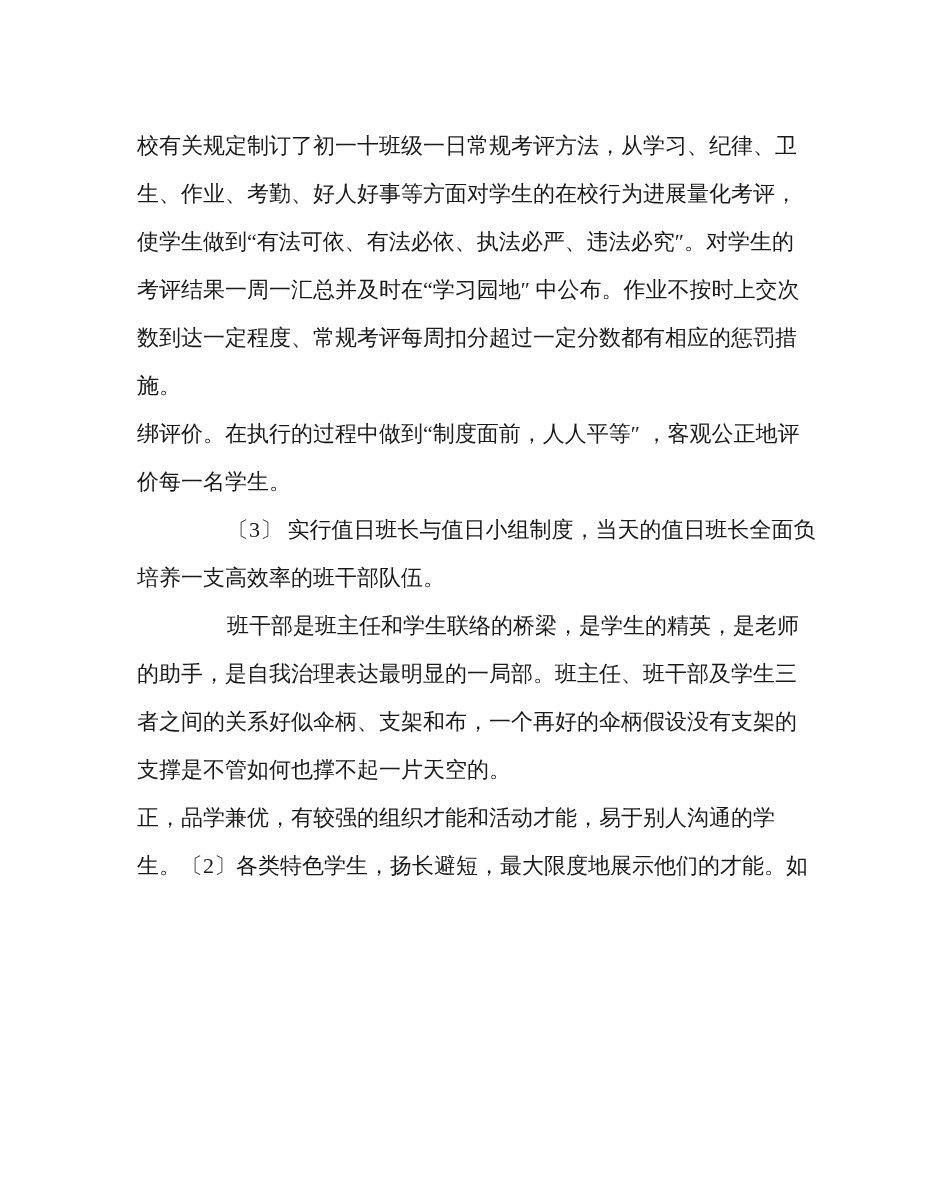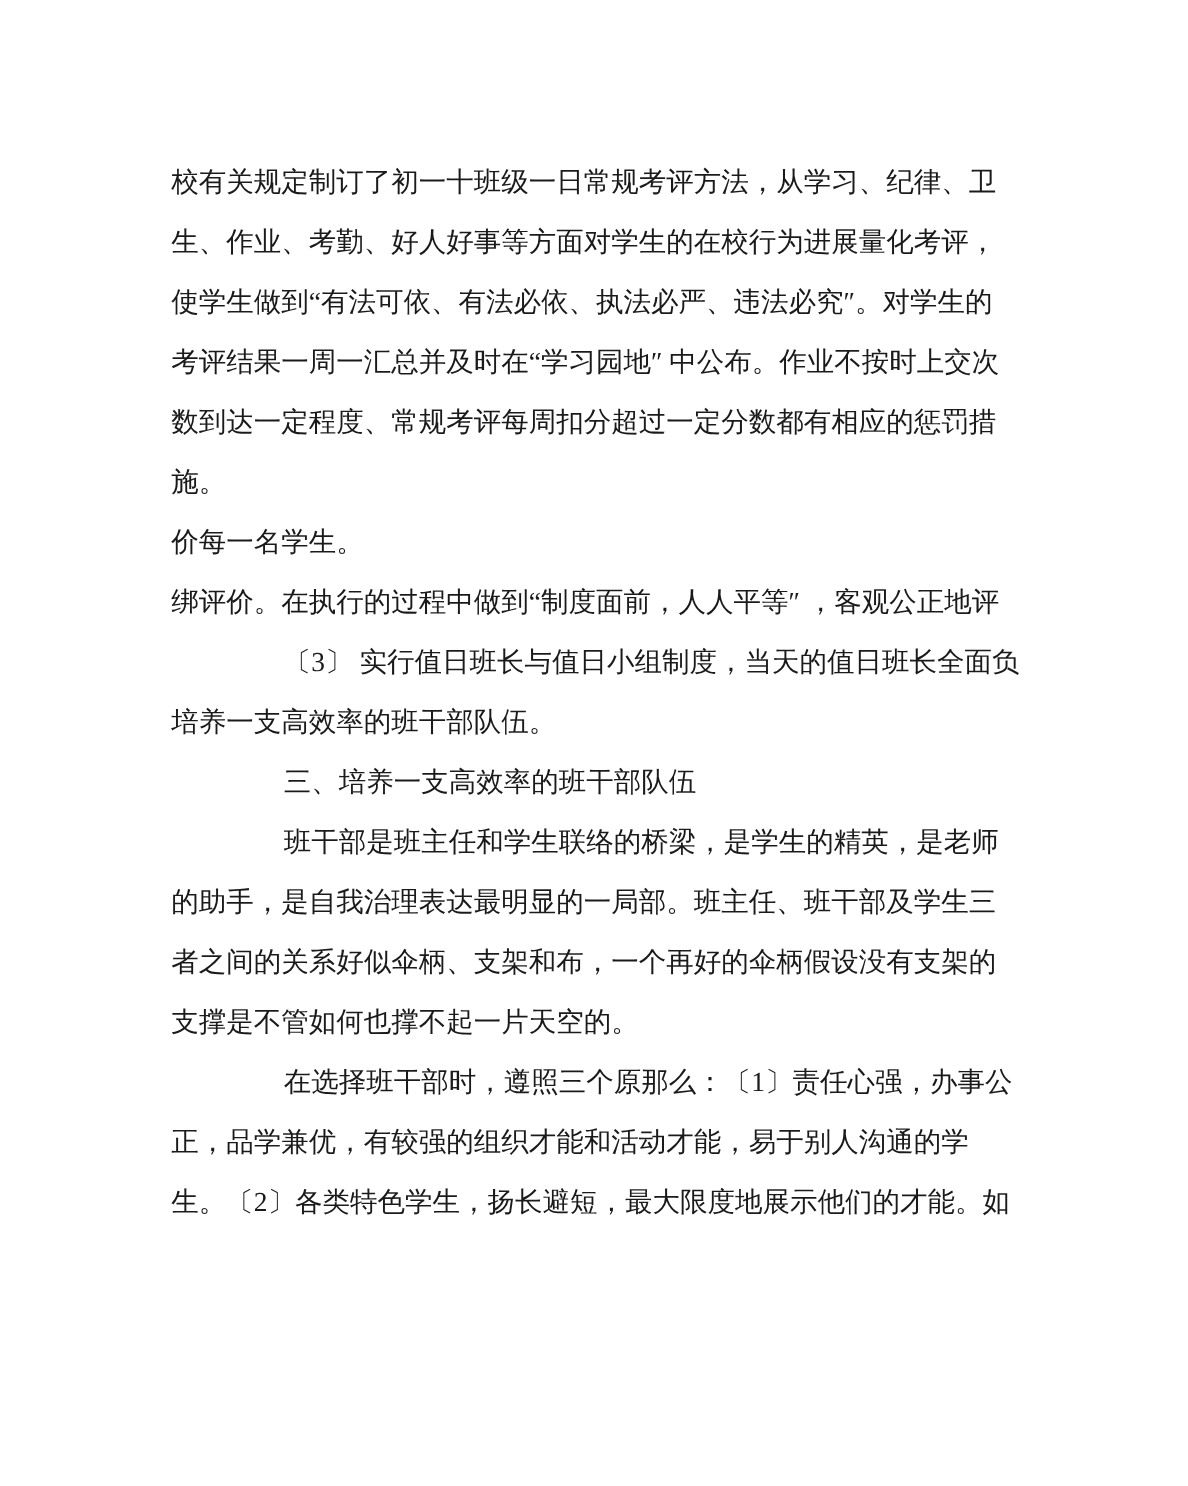--- a/index.html
+++ b/index.html
@@ -40,26 +40,24 @@
 <body>
 
 <div class="page">
   <div class="doc-body">
     <div class="line">校有关规定制订了初一十班级一日常规考评方法，从学习、纪律、卫</div>
     <div class="line">生、作业、考勤、好人好事等方面对学生的在校行为进展量化考评，</div>
     <div class="line">使学生做到“有法可依、有法必依、执法必严、违法必究″。对学生的</div>
     <div class="line">考评结果一周一汇总并及时在“学习园地″ 中公布。作业不按时上交次</div>
     <div class="line">数到达一定程度、常规考评每周扣分超过一定分数都有相应的惩罚措</div>
     <div class="line">施。</div>
+    <div class="line">绑评价。在执行的过程中做到“制度面前，人人平等″ ，客观公正地评</div>
     <div class="line">价每一名学生。</div>
-    <div class="line">绑评价。在执行的过程中做到“制度面前，人人平等″ ，客观公正地评</div>
     <div class="line indent">〔3〕 实行值日班长与值日小组制度，当天的值日班长全面负</div>
     <div class="line">培养一支高效率的班干部队伍。</div>
-    <div class="line indent">三、培养一支高效率的班干部队伍</div>
     <div class="line indent">班干部是班主任和学生联络的桥梁，是学生的精英，是老师</div>
     <div class="line">的助手，是自我治理表达最明显的一局部。班主任、班干部及学生三</div>
     <div class="line">者之间的关系好似伞柄、支架和布，一个再好的伞柄假设没有支架的</div>
     <div class="line">支撑是不管如何也撑不起一片天空的。</div>
-    <div class="line indent">在选择班干部时，遵照三个原那么：〔1〕责任心强，办事公</div>
     <div class="line">正，品学兼优，有较强的组织才能和活动才能，易于别人沟通的学</div>
     <div class="line">生。〔2〕各类特色学生，扬长避短，最大限度地展示他们的才能。如</div>
   </div>
 </div>
 
 </body></html>

